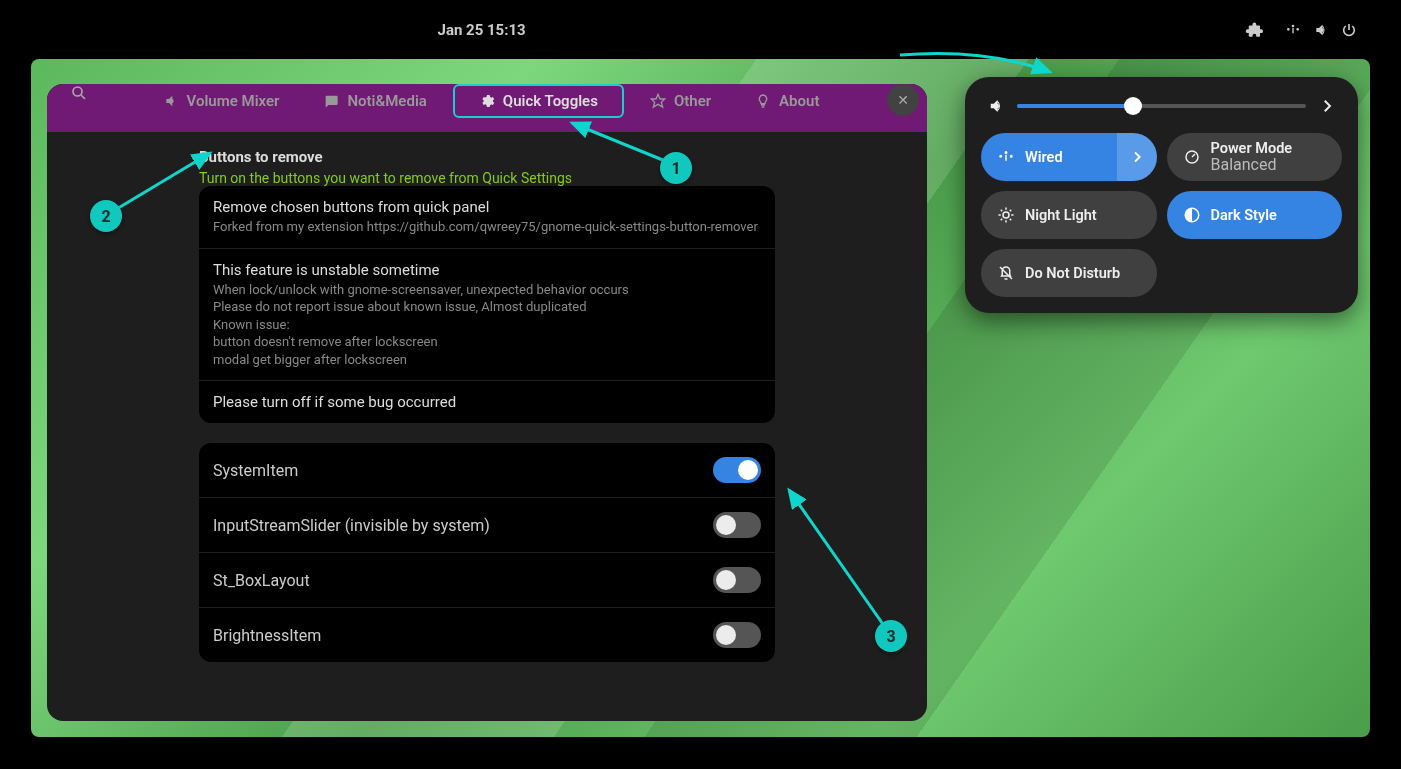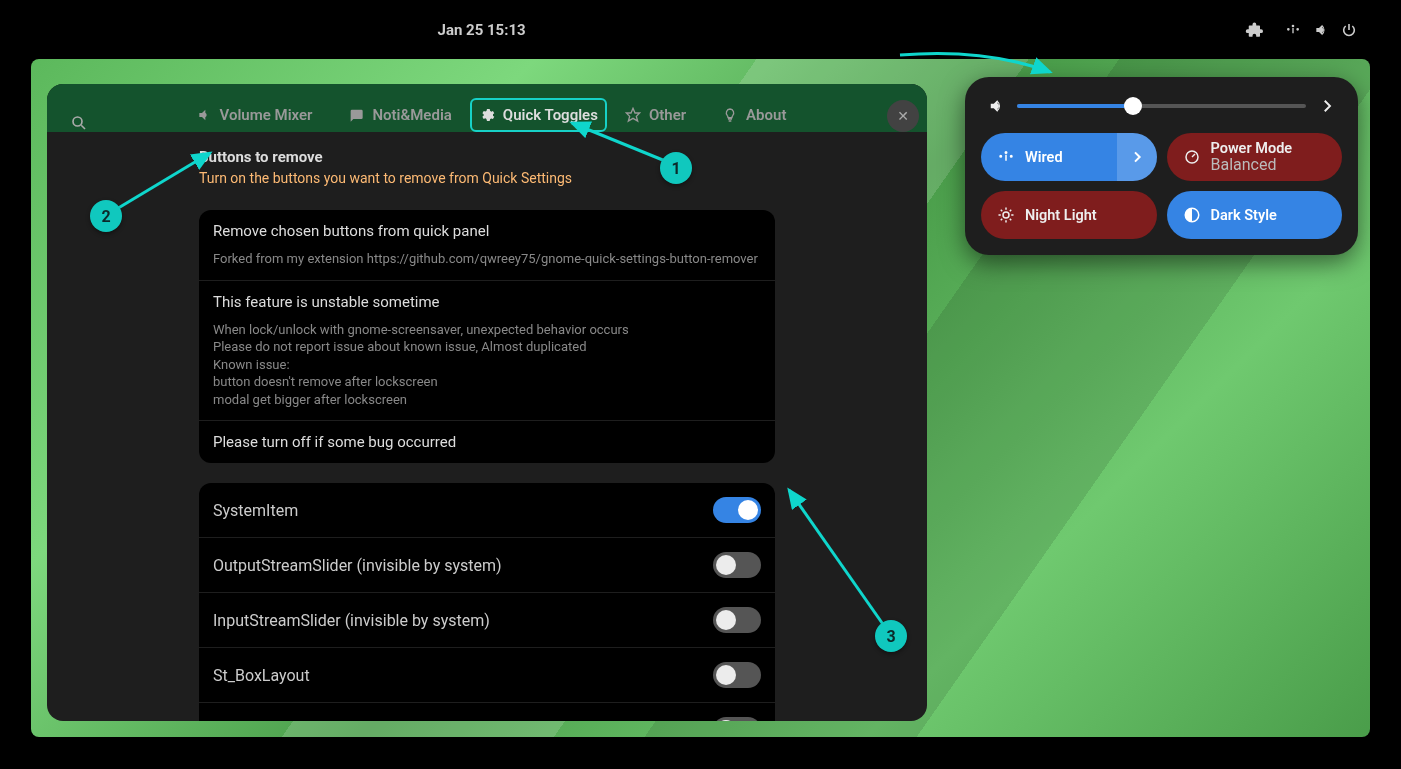--- a/index.html
+++ b/index.html
@@ -7,47 +7,47 @@
 .desktop{position:absolute;top:59px;left:31px;right:31px;bottom:32px;background:linear-gradient(135deg,#5cb85c 0%,#7dd87d 25%,#4a9d4a 50%,#6fc96f 75%,#4a9d4a 100%);border-radius:8px}
 .desktop::before{content:'';position:absolute;inset:0;background:
  linear-gradient(125deg,transparent 0%,transparent 40%,rgba(255,255,255,0.15) 40%,rgba(255,255,255,0.15) 55%,transparent 55%),
  linear-gradient(125deg,transparent 0%,transparent 60%,rgba(0,0,0,0.1) 60%,rgba(0,0,0,0.1) 75%,transparent 75%);border-radius:8px}
 .topbar{position:absolute;top:0;left:0;right:0;height:54px;display:flex;align-items:center;padding:0 52px;color:#ddd}
 .clock{position:absolute;left:50%;top:0;height:59px;display:flex;align-items:center;transform:translateX(-263px);font-weight:700;font-size:15px;color:#ccc}
 .traybox{position:absolute;right:38px;top:0;height:59px;display:flex;align-items:center;gap:16px}
 .tray-icon{color:#ccc}
 .tray-group{background:#000;border-radius:20px;padding:4px 6px;display:flex;align-items:center;gap:12px}
 .settings-window{position:absolute;top:84px;left:47px;width:880px;height:637px;background:#1e1e1e;border-radius:16px;overflow:hidden;color:#ccc}
-.tabbar{height:48px;background:#14532d;display:flex;align-items:flex-end;padding:0 8px;gap:0}
+.tabbar{height:48px;background:#701a75;display:flex;align-items:flex-start;padding:0 8px;gap:8px}
 .tabbar .search{width:48px;display:flex;justify-content:center}
 .tabbar .spacer{flex:1}
 .tab{display:flex;align-items:center;gap:8px;padding:8px 18px;border-radius:8px;color:#999;font-weight:600;font-size:15px;cursor:pointer;white-space:nowrap}
-.tab.on{border:2px solid #17d1c7;color:#ddd;border-radius:6px;padding:6px 7px}
+.tab.on{border:2px solid #17d1c7;color:#ddd;border-radius:6px;padding:6px 24px}
 .close-btn{width:32px;height:32px;border-radius:50%;background:#424242;display:flex;align-items:center;justify-content:center;color:#aaa;margin-left:8px;cursor:pointer;font-size:14px}
 .settings-body{padding:16px 152px 16px 152px;height:calc(100% - 48px);overflow:hidden}
 .section-title{color:#ddd;font-weight:700;font-size:15px;margin-bottom:4px}
-.section-sub{color:#fdba74;font-size:14px;margin-bottom:24px}
+.section-sub{color:#84cc16;font-size:14px;margin-bottom:0}
 .card{background:#000000;border-radius:12px;margin-bottom:20px;overflow:hidden}
 .card .row{padding:12px 14px;border-bottom:1px solid #1e1e1e}
 .card .row:last-child{border-bottom:none}
 .card .row .t{color:#ddd;font-size:15px}
-.card .row .s{color:#888;font-size:13px;margin-top:10px;line-height:1.35}
+.card .row .s{color:#888;font-size:13px;margin-top:2px;line-height:1.35}
 .togglelist .trow{display:flex;align-items:center;justify-content:space-between;padding:14px 14px;border-bottom:1px solid #1e1e1e}
 .togglelist .trow:last-child{border-bottom:none}
 .switch{width:48px;height:26px;border-radius:26px;background:#555;position:relative;cursor:pointer}
 .switch .knob{position:absolute;width:20px;height:20px;border-radius:50%;background:#ececec;top:3px;left:3px;transition:left .15s}
 .switch.on{background:#3584e4}
 .switch.on .knob{left:25px;background:#fff}
 .qs-panel{position:absolute;top:77px;right:43px;width:393px;background:#1e1e1e;border-radius:24px;padding:16px;color:#eee;box-shadow:0 8px 24px rgba(0,0,0,.5)}
 .qs-volume{display:flex;align-items:center;gap:12px;padding:4px 6px;margin-bottom:14px}
 .slider{flex:1;height:4px;background:#555;border-radius:4px;position:relative}
 .slider .fill{position:absolute;left:0;top:0;bottom:0;width:40%;background:#3584e4;border-radius:4px}
 .slider .thumb{position:absolute;left:40%;top:50%;width:18px;height:18px;background:#fff;border-radius:50%;transform:translate(-50%,-50%)}
 .qs-grid{display:grid;grid-template-columns:1fr 1fr;gap:10px}
-.qtoggle{background:#7f1d1d;border-radius:28px;height:48px;display:flex;align-items:center;padding:0 16px;gap:10px;cursor:pointer;position:relative;color:#eee}
+.qtoggle{background:#404040;border-radius:28px;height:48px;display:flex;align-items:center;padding:0 16px;gap:10px;cursor:pointer;position:relative;color:#eee}
 .qtoggle.active{background:#3584e4;color:#fff}
 .qtoggle .qlabel{font-weight:600;font-size:14.5px}
 .qtoggle .qsub{font-size:16px;color:#bbb;margin-top:-2px}
 .qtoggle .chev{position:absolute;right:0;top:0;bottom:0;width:40px;display:flex;align-items:center;justify-content:center;background:rgba(255,255,255,.18);border-radius:0 28px 28px 0}
 .badge{position:absolute;width:32px;height:32px;border-radius:50%;background:#10c8be;color:#0b2a2a;font-weight:700;font-size:16px;display:flex;align-items:center;justify-content:center;box-shadow:0 2px 4px rgba(0,0,0,.4)}
 svg.arrow{position:absolute;pointer-events:none}
 .ic{display:inline-flex;align-items:center;justify-content:center}
 </style>
 </head>
 <body>
@@ -163,26 +163,20 @@
     </div>
 
     <div class="card togglelist" id="toggle-list">
     <div class="trow">
           <div class="t">SystemItem</div>
           <div class="switch on">
             <div class="knob"></div>
           </div>
         </div>
         <div class="trow">
-          <div class="t">OutputStreamSlider (invisible by system)</div>
-          <div class="switch">
-            <div class="knob"></div>
-          </div>
-        </div>
-        <div class="trow">
           <div class="t">InputStreamSlider (invisible by system)</div>
           <div class="switch">
             <div class="knob"></div>
           </div>
         </div>
         <div class="trow">
           <div class="t">St_BoxLayout</div>
           <div class="switch">
             <div class="knob"></div>
           </div>
@@ -250,20 +244,29 @@
       <span class="qlabel">Night Light</span>
     </div>
     <div class="qtoggle active">
       <span class="ic">
           <svg width="18" height="18" viewBox="0 0 24 24" fill="#fff">
             <path d="M12 3a9 9 0 1 0 0 18V3z"></path>
             <circle cx="12" cy="12" r="9" fill="none" stroke="#fff" stroke-width="2"></circle>
           </svg>
         </span>
       <span class="qlabel">Dark Style</span>
+    </div>
+    <div class="qtoggle">
+      <span class="ic">
+          <svg width="18" height="18" viewBox="0 0 24 24" fill="none" stroke="#eee" stroke-width="2">
+            <path d="M18 16H6l1-2V9a5 5 0 0 1 10 0v5l1 2zM10 20h4"></path>
+            <line x1="4" y1="4" x2="20" y2="20"></line>
+          </svg>
+        </span>
+      <span class="qlabel">Do Not Disturb</span>
     </div>
   </div>
 </div>
 
 <svg class="arrow" style="left:560px;top:115px;width:130px;height:70px">
     <defs>
       <marker id="ah1" markerWidth="8" markerHeight="8" refX="6" refY="3" orient="auto">
         <path d="M0,0 L7,3 L0,6 z" fill="#0fd6cc"></path>
       </marker>
     </defs>

